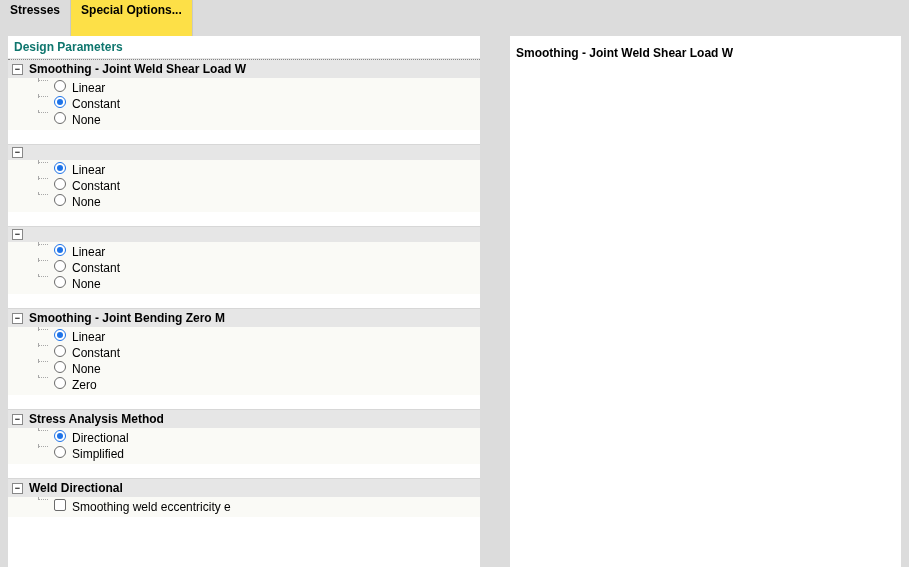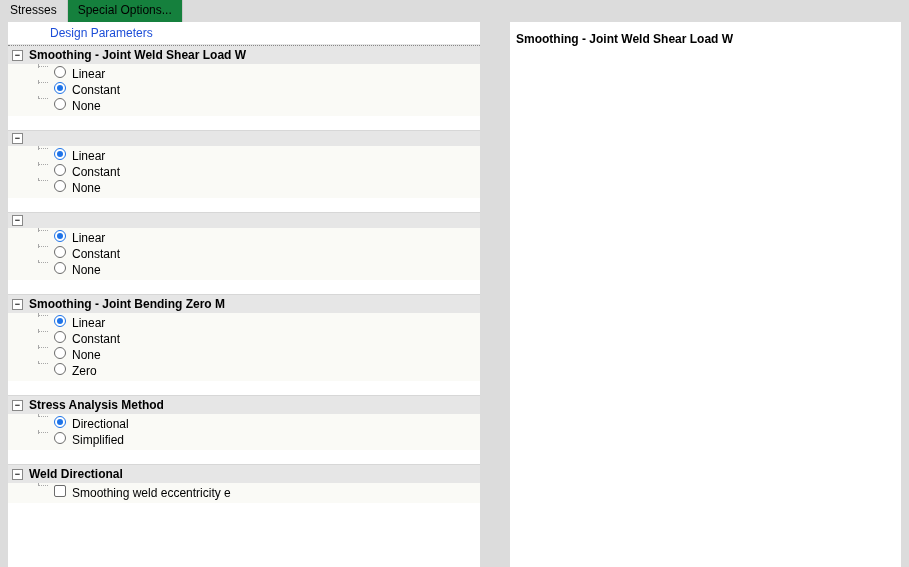--- a/index.html
+++ b/index.html
@@ -9,51 +9,51 @@
     font-size: 12px;
     background: #dcdcdc;
     color: #000;
     width: 909px;
     height: 567px;
     overflow: hidden;
   }
   .tabbar {
     display: flex;
     align-items: stretch;
-    height: 22px;
+    height: 36px;
     background: #dcdcdc;
+    font-weight: bold;
   }
   .tab {
     padding: 3px 10px 3px 10px;
     border-right: 1px solid #c8c8c8;
     background: #dcdcdc;
     cursor: pointer;
     white-space: nowrap;
   }
   .tab.active {
-    background: #15803d;
+    background: #fde047;
   }
   .content {
     display: flex;
     gap: 30px;
     padding: 0 8px 0 8px;
     height: calc(100% - 22px);
   }
   .left-panel {
     width: 472px;
     display: flex;
     flex-direction: column;
     background: #fff;
   }
   .panel-title {
     padding: 4px 6px 4px 6px;
-    color: #1d4ed8;
-    font-weight: 400;
-    background: #fff;
-    margin-left: 36px;
+    color: #0f766e;
+    font-weight: 700;
+    background: #fff;
   }
   .tree-wrap {
     flex: 1;
     overflow-x: auto;
     overflow-y: hidden;
     background: #f4f4f4;
     border-top: 1px solid #e6e6e6;
   }
   .tree-inner {
     min-width: 680px;

